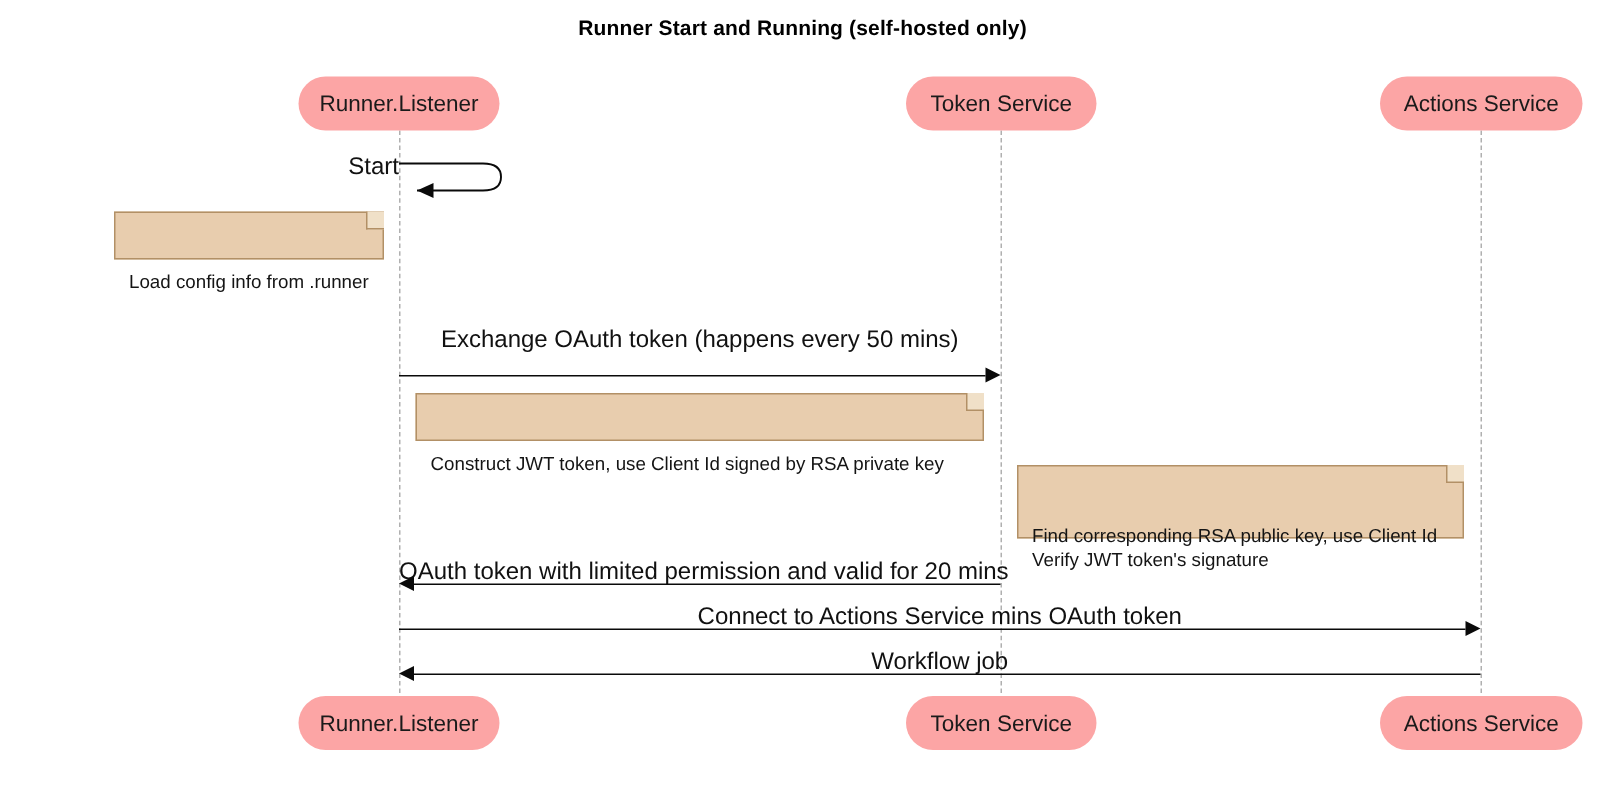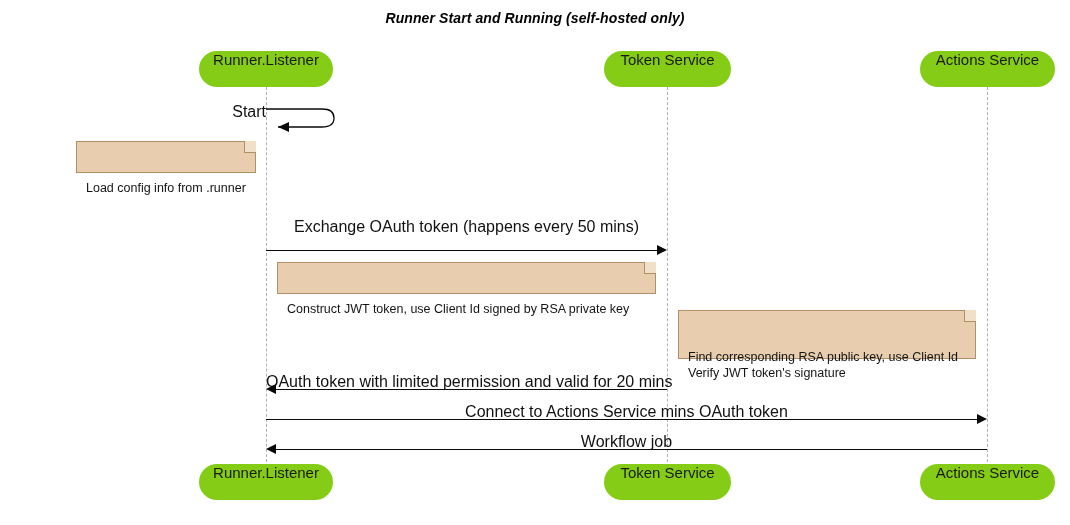--- a/index.html
+++ b/index.html
@@ -26,37 +26,37 @@
   .title {
     position: absolute;
     left: 0;
     top: 10px;
     width: 1070px;
     text-align: center;
     font-size: 14px;
     font-weight: bold;
     color: #000000;
     letter-spacing: 0.1px;
-    font-style: italic;
   }
 
   
   .lifeline {
     position: absolute;
     width: 0;
     border-left: 1px dashed #b0b0b0;
   }
 
   
   .participant {
     position: absolute;
     height: 36px;
-    background: #84cc16;
+    background: #fca5a5;
     border-radius: 18px;
     display: flex;
+    align-items: center;
     justify-content: center;
     font-size: 15px;
     color: #1a1a1a;
     box-sizing: border-box;
   }
 
   
   .note {
     position: absolute;
     background: #e8cdae;

